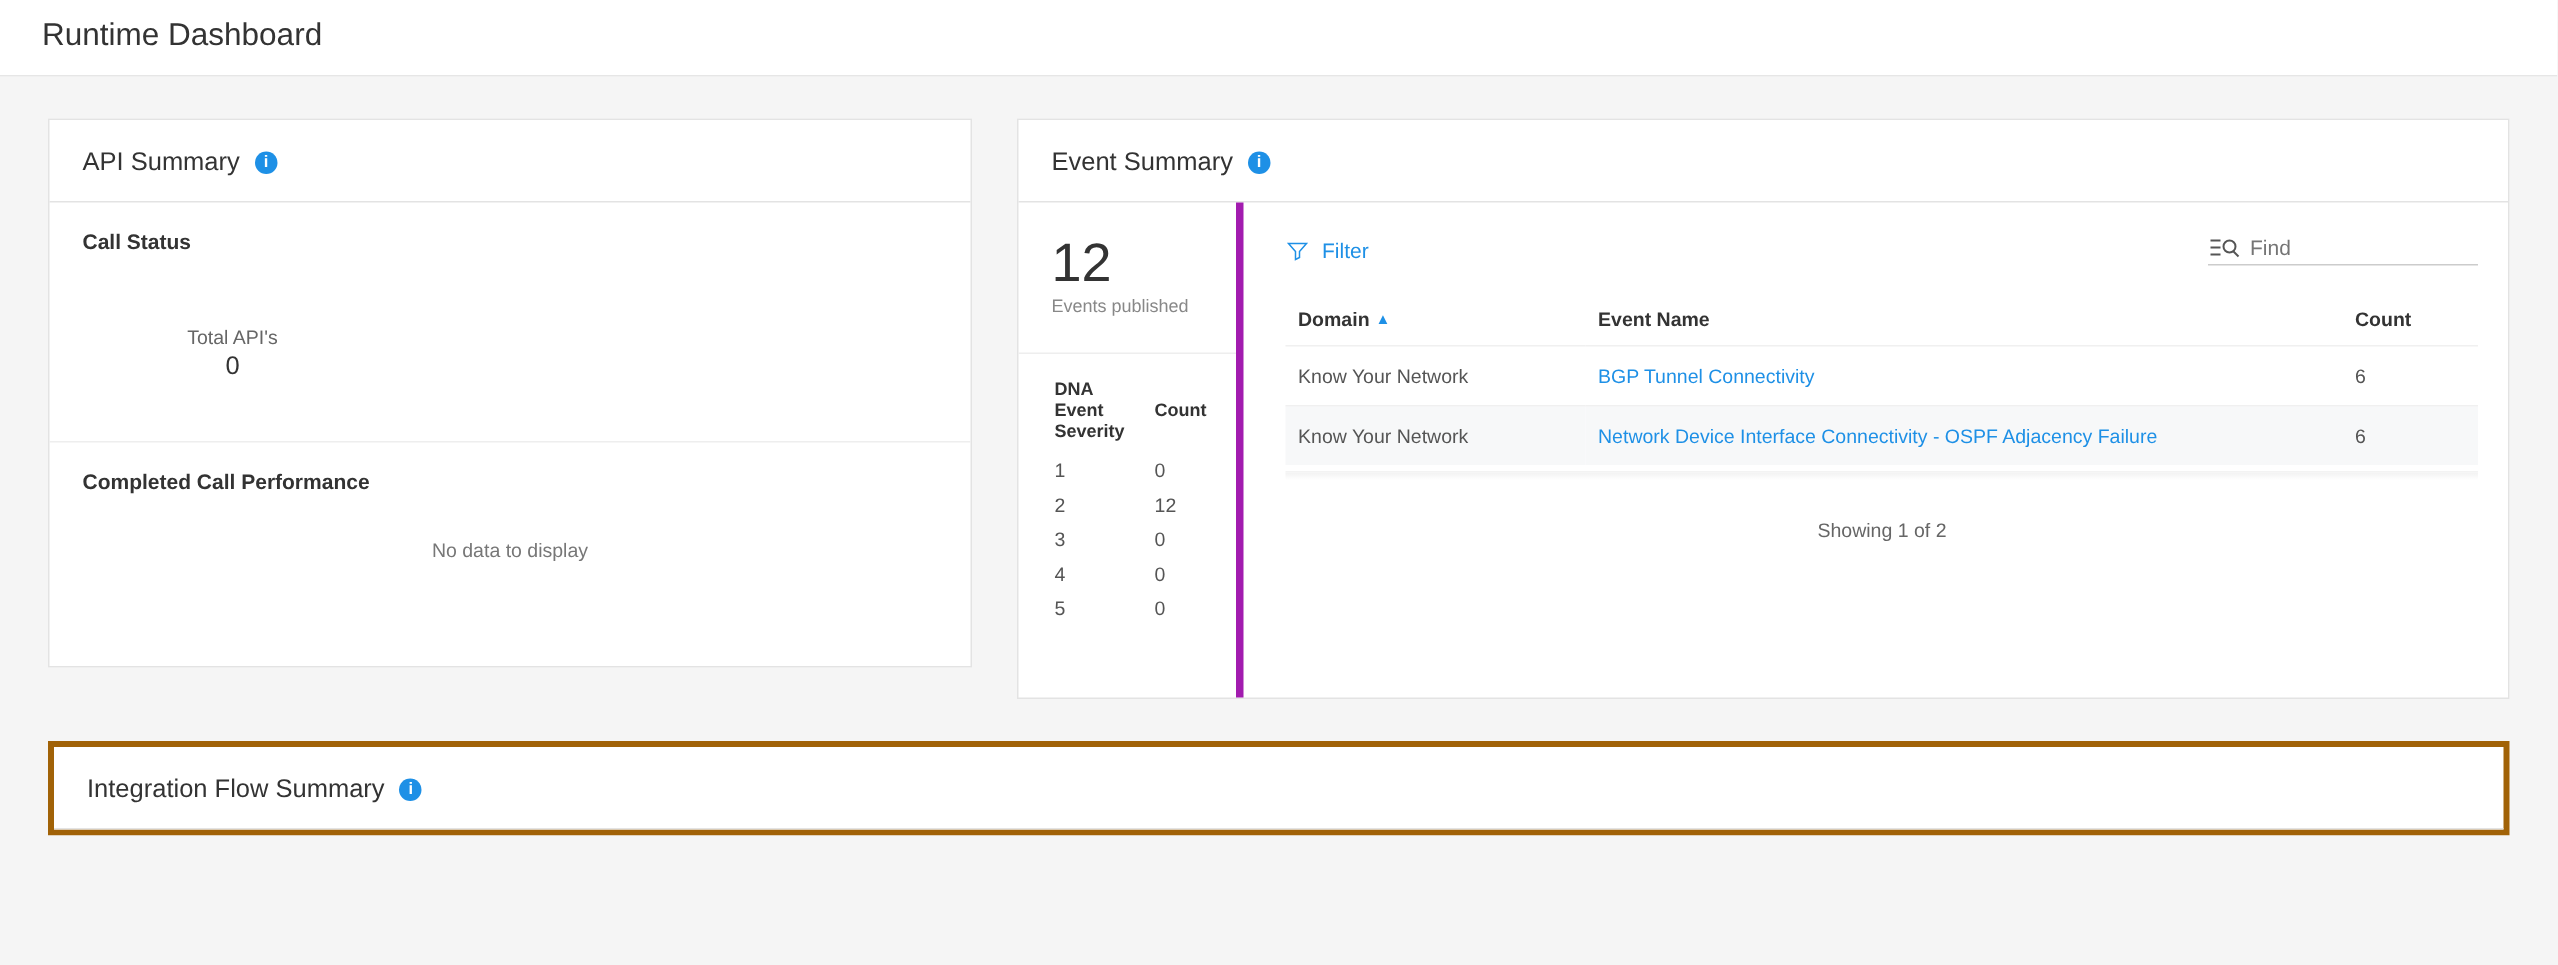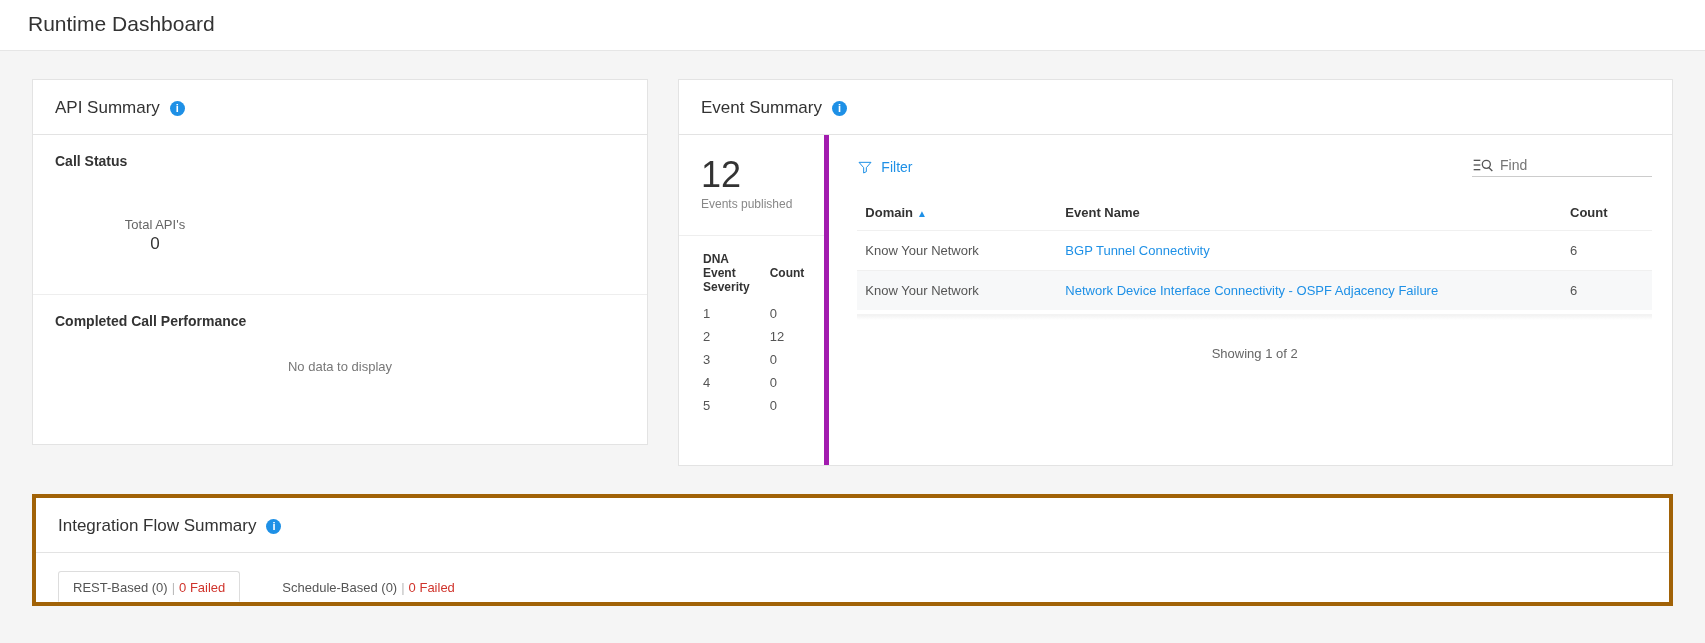--- a/index.html
+++ b/index.html
@@ -182,21 +182,13 @@
       </div>
     </div>
   </div>
 </div>
 
 <div class="integration-wrap">
   <div class="card-header">
     <span class="card-title">Integration Flow Summary</span>
     <span class="info-icon">i</span>
   </div>
-  <div class="tabs-row">
-    <div class="tab active">
-      <span>REST-Based (0)</span><span class="sep">|</span><span class="fail-red">0 Failed</span>
-    </div>
-    <div class="tab">
-      <span>Schedule-Based (0)</span><span class="sep">|</span><span class="fail-red">0 Failed</span>
-    </div>
-  </div>
 </div>
 
 </body></html>

